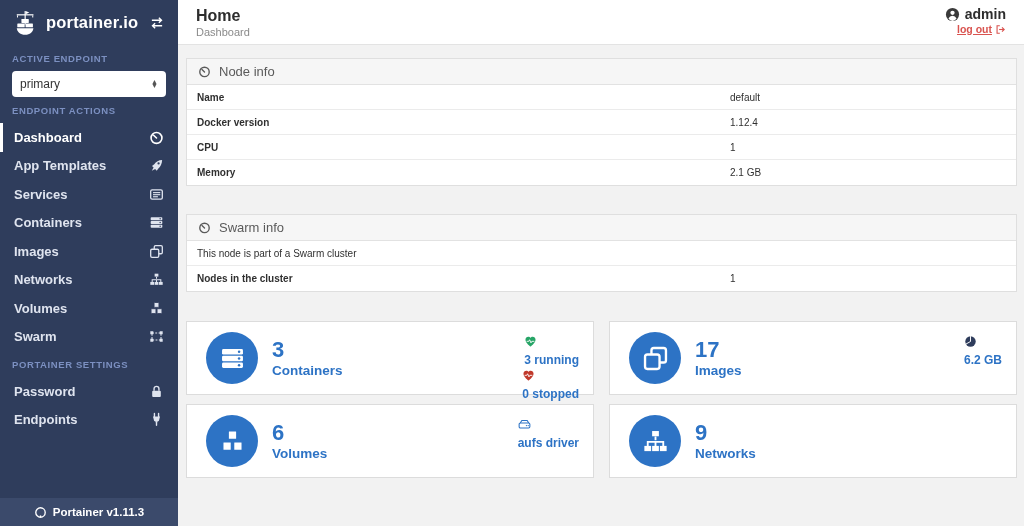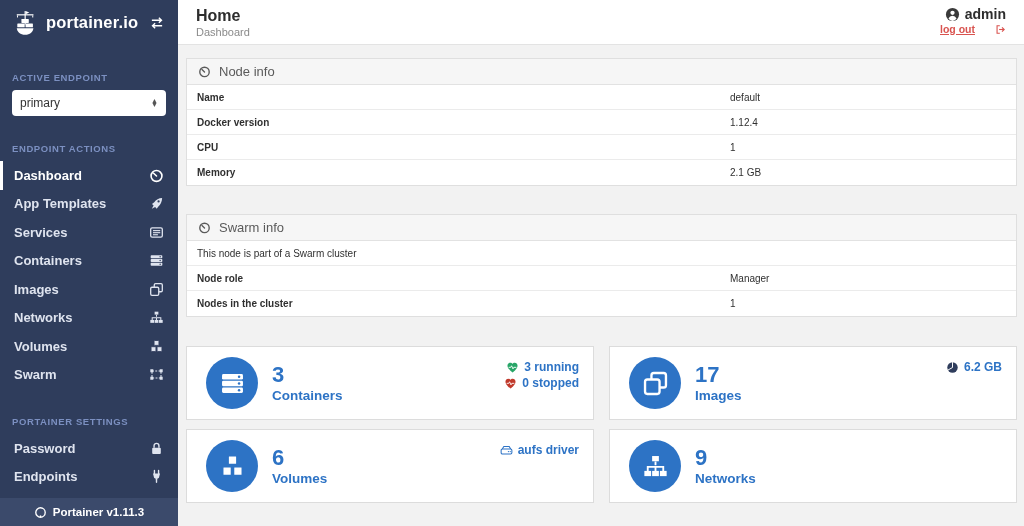--- a/index.html
+++ b/index.html
@@ -6,21 +6,21 @@
   html,body { width:1024px; height:526px; overflow:hidden; }
   body { font-family:"Liberation Sans", sans-serif; background:#f2f2f2; display:flex; }
 
   
   .sidebar { width:178px; min-width:178px; height:526px; background:#2f3d5c; color:#dfe4ef; position:relative; }
   .logo-row { height:45px; display:flex; align-items:center; padding:0 12px; gap:8px; }
   .logo-mark { width:26px; height:26px; color:#fff; flex:none; }
   .logo-text { color:#fff; font-size:16.5px; font-weight:600; letter-spacing:.2px; }
   .switch-icon { margin-left:auto; width:18px; height:14px; color:#fff; cursor:pointer; }
 
-  .side-label { padding:0 12px; margin-top:27px; margin-bottom:7px; font-size:9.5px; font-weight:700; letter-spacing:.6px; color:#7c90c1; }
+  .side-label { padding:0 12px; margin-top:8px; margin-bottom:7px; font-size:9.5px; font-weight:700; letter-spacing:.6px; color:#7c90c1; }
   .endpoint-select { margin:0 12px 4px 12px; height:26px; background:#fff; border-radius:4px; display:flex; align-items:center; padding:0 8px; cursor:pointer; }
   .endpoint-select .val { font-size:12px; color:#333; flex:1; }
   .carets { display:flex; flex-direction:column; line-height:.62; font-size:7px; color:#555; }
 
   .menu { margin-top:2px; }
   .menu-item { height:28.5px; display:flex; align-items:center; padding:0 14px; cursor:pointer; }
   .menu-item .mi-label { font-size:13px; font-weight:600; color:#dfe4ef; }
   .menu-item .mi-icon { margin-left:auto; width:15px; height:15px; color:#dfe4ef; --icbg:#2f3d5c; }
   .menu-item.active { border-left:3px solid #fff; padding-left:11px; }
   .menu-item.active .mi-label, .menu-item.active .mi-icon { color:#fff; font-weight:700; }
@@ -31,21 +31,21 @@
   svg { display:block; }
 
   
   .main { flex:1; display:flex; flex-direction:column; background:#f2f2f2; }
   .topbar { height:45px; background:#fff; border-bottom:1px solid #e3e3e3; display:flex; align-items:flex-start; padding:6px 18px 0 18px; }
   .page-title { font-size:16px; font-weight:700; color:#2d2d2d; line-height:1.2; }
   .page-subtitle { font-size:11px; color:#8a8a8a; margin-top:1px; }
   .userbox { margin-left:auto; display:flex; flex-direction:column; align-items:flex-end; }
   .userrow { display:flex; align-items:center; gap:5px; font-size:14px; font-weight:700; color:#2d2d2d; }
   .user-ic { width:15px; height:15px; color:#3a3a3a; }
-  .logout { display:flex; align-items:center; gap:20px; margin-top:1px; font-size:10.5px; font-weight:600; color:#d9534f; text-decoration:underline; cursor:pointer; }
+  .logout { display:flex; align-items:center; gap:3px; margin-top:1px; font-size:10.5px; font-weight:600; color:#d9534f; text-decoration:underline; cursor:pointer; }
   .logout .so-ic { width:11px; height:11px; color:#d9534f; }
 
   .content { padding:13px 7px 0 8px; }
 
   .panel { background:#fff; border:1px solid #dfdfdf; }
   .panel.node { margin-bottom:28px; }
   .panel.swarm { margin-bottom:29px; }
   .panel-header { height:26px; background:#f6f6f6; border-bottom:1px solid #e2e2e2; display:flex; align-items:center; gap:8px; padding:0 11px; font-size:13px; color:#5a5a5a; }
   .panel-header .ph-ic { width:13px; height:13px; color:#5a5a5a; --icbg:#f6f6f6; }
   .trow { height:25px; display:flex; align-items:center; border-bottom:1px solid #ebebeb; font-size:10px; color:#303030; }
@@ -55,21 +55,21 @@
   .trow.full { padding-left:10px; font-weight:500; }
 
   .widgets { display:grid; grid-template-columns:1fr 1fr; column-gap:15px; row-gap:9px; }
   .widget { height:74px; background:#fff; border:1px solid #dcdcdc; display:flex; align-items:center; padding:0 14px 0 19px; text-decoration:none; cursor:pointer; }
   .wcircle { width:52px; height:52px; border-radius:50%; background:#2d73c5; display:flex; align-items:center; justify-content:center; flex:none; --icbg:#2d73c5; }
   .wcircle svg { width:27px; height:27px; color:#fff; }
   .wmid { margin-left:14px; display:flex; flex-direction:column; }
   .wcount { font-size:22px; font-weight:700; color:#2d73c5; line-height:1.05; }
   .wlabel { font-size:13.5px; font-weight:600; color:#2d73c5; margin-top:2px; }
   .wstats { margin-left:auto; align-self:flex-start; margin-top:13px; display:flex; flex-direction:column; align-items:flex-end; gap:2px; }
-  .wstat { display:flex; align-items:center; gap:5px; font-size:12px; font-weight:700; color:#2d73c5; }
+  .wstat { display:flex; gap:5px; font-size:12px; font-weight:700; color:#2d73c5;flex-direction:column; }
   .wstat .ws-ic { width:13px; height:13px; }
   .ic-green { color:#27a567; }
   .ic-red { color:#c0392b; }
   .ic-navy { color:#2f3d5c; }
   .ic-blue { color:#2d73c5; }
 </style>
 </head>
 <body>
 
 <svg width="0" height="0" style="position:absolute">
@@ -322,24 +322,20 @@
     </section>
 
     <section class="panel swarm">
       <div class="panel-header">
         <svg class="ph-ic" viewBox="0 0 16 16">
             <use href="#i-tachometer"></use>
           </svg>
         <span>Swarm info</span>
       </div>
       <div class="trow full">This node is part of a Swarm cluster</div>
-      <div class="trow">
-        <span class="tlabel">Node role</span>
-        <span class="tvalue">Manager</span>
-      </div>
       <div class="trow">
         <span class="tlabel">Nodes in the cluster</span>
         <span class="tvalue">1</span>
       </div>
     </section>
 
     <div class="widgets">
 
       <a class="widget">
         <span class="wcircle">

